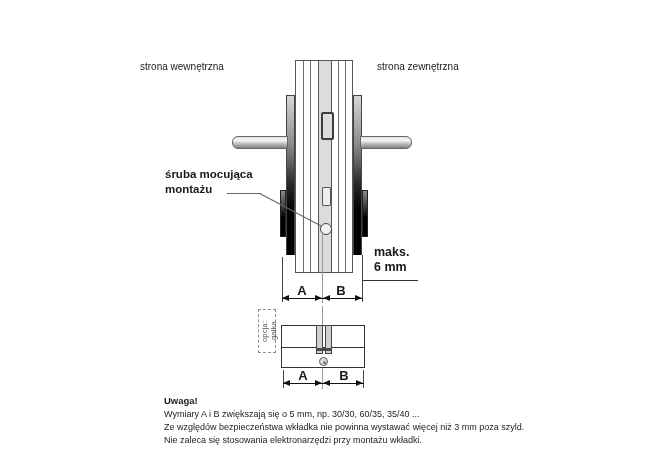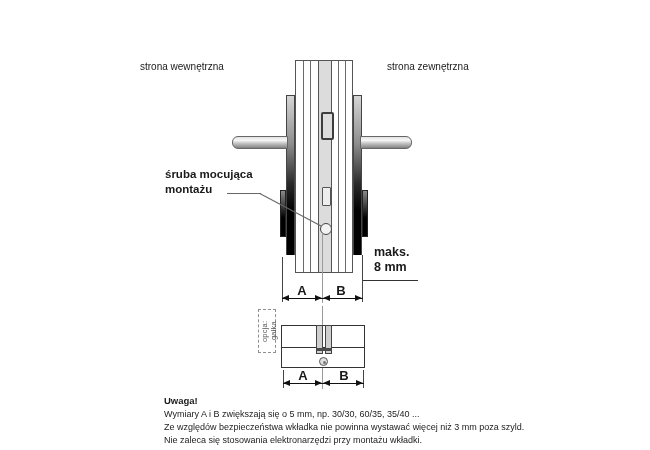--- a/index.html
+++ b/index.html
@@ -55,21 +55,21 @@
   .noteheading{font-size:9.5px;font-weight:bold;margin-bottom:2px;}
   .noteline{font-size:9px;line-height:13px;color:#222;}
 </style>
 </head>
 <body>
 
 <div id="page">
 
 
   <div class="abs sidelabel" style="left:140px;top:61px;">strona wewnętrzna</div>
-  <div class="abs sidelabel" style="left:387px;top:61px;">strona zewnętrzna</div>
+  <div class="abs sidelabel" style="left:377px;top:61px;">strona zewnętrzna</div>
 
   <div class="abs strip">
     <div class="vl" style="left:7px;"></div>
     <div class="vl" style="left:14px;"></div>
     <div class="grayband"></div>
     <div class="vl" style="left:42px;"></div>
     <div class="vl" style="left:49px;"></div>
     <div class="slot1"></div>
     <div class="slot2"></div>
     <div class="screw"></div>
@@ -82,21 +82,21 @@
 
   <div class="abs spindle sp-l" style="left:232px;width:56px;"></div>
   <div class="abs spindle sp-r" style="left:360px;width:52px;"></div>
 
   <div class="abs screwlabel pre">śruba mocująca
 montażu</div>
   <div class="abs" style="left:227px;top:193px;width:34px;height:1px;background:#666;"></div>
   <div class="abs" style="left:260px;top:193px;width:70px;height:1px;background:#666;transform-origin:0 0;transform:rotate(28deg);"></div>
 
   <div class="abs makslabel pre">maks.
-8 mm</div>
+6 mm</div>
   <div class="abs hline" style="left:362px;top:280px;width:56px;"></div>
 
   <div class="abs vline" style="left:282px;top:257px;height:45px;"></div>
   <div class="abs vline" style="left:362px;top:255px;height:47px;"></div>
   <div class="abs gline" style="left:322px;top:233px;height:70px;"></div>
   <div class="abs hline" style="left:282px;top:298px;width:81px;background:#111;"></div>
   <div class="abs ar ar-l" style="left:282px;top:295px;"></div>
   <div class="abs ar ar-r" style="left:315px;top:295px;"></div>
   <div class="abs ar ar-l" style="left:323px;top:295px;"></div>
   <div class="abs ar ar-r" style="left:355px;top:295px;"></div>

